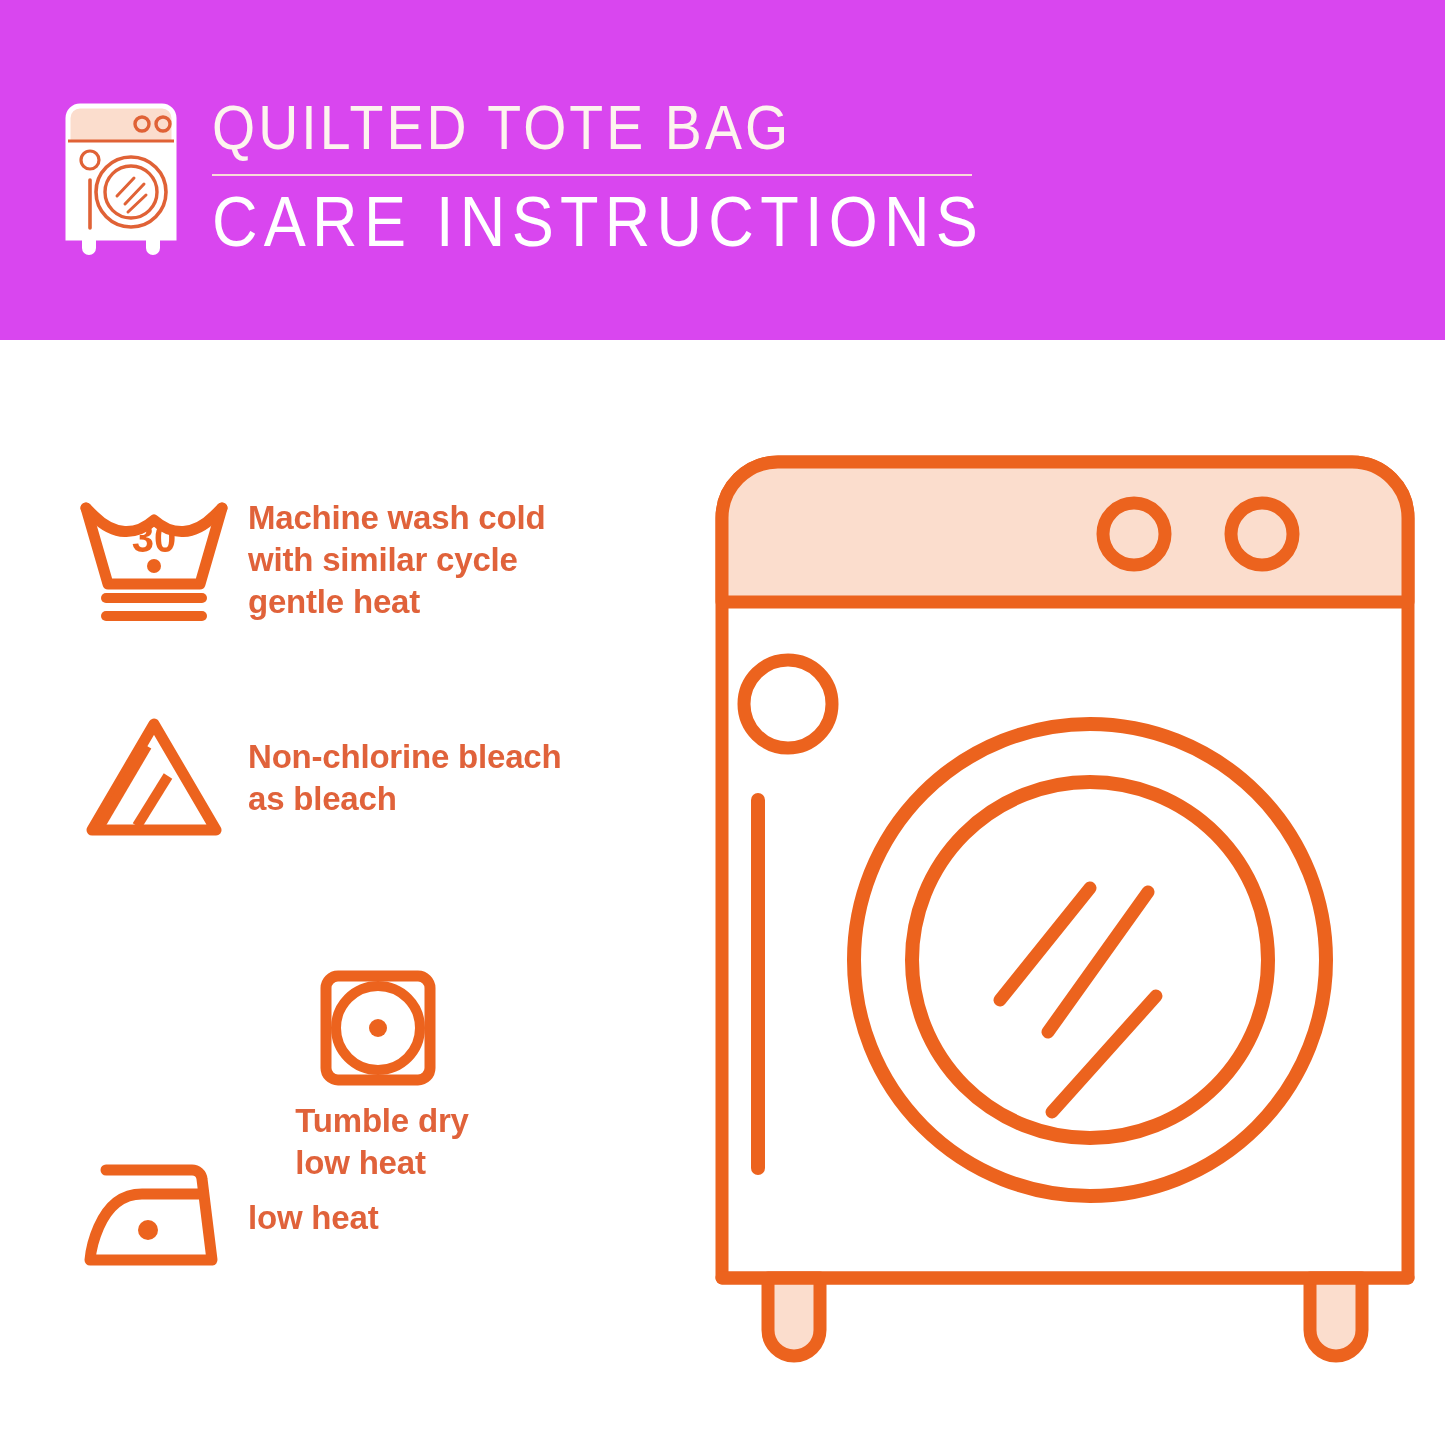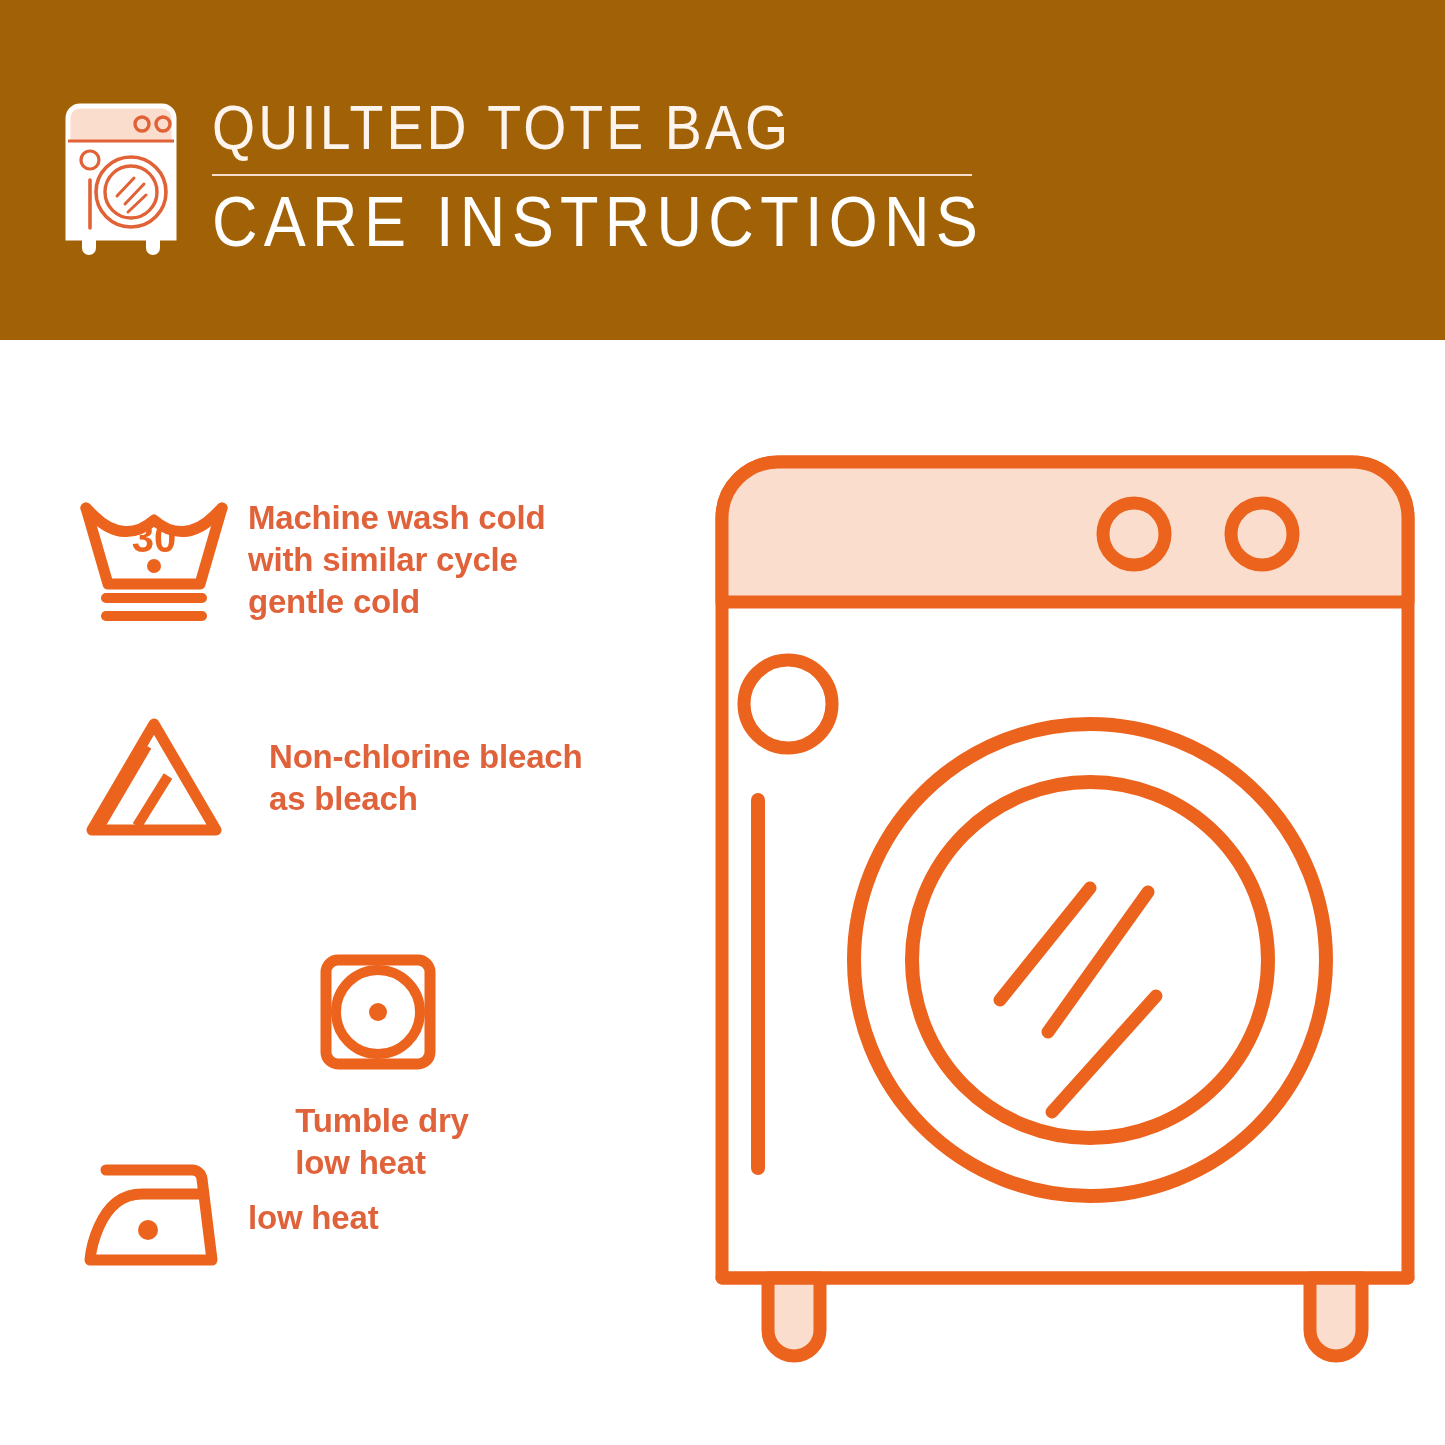--- a/index.html
+++ b/index.html
@@ -21,21 +21,21 @@
     background: #ffffff;
   }
 
   
   .header {
     position: absolute;
     left: 0;
     top: 0;
     width: 1445px;
     height: 340px;
-    background: #a16207;
+    background: #d946ef;
     box-sizing: border-box;
   }
   .header-inner {
     position: absolute;
     left: 62px;
     top: 92px;
     display: flex;
     align-items: flex-start;
   }
   .header-logo {
@@ -87,29 +87,29 @@
     height: 1105px;
   }
   .care-row {
     position: absolute;
     left: 68px;
     width: 620px;
     display: flex;
     align-items: center;
   }
   .care-row.r0 { top: 150px; }
-  .care-row.r1 { top: 368px; gap: 21px; }
+  .care-row.r1 { top: 368px; }
   .care-row.r2 { top: 588px; flex-direction: column; }
   .care-row.r3 { top: 808px; }
 
   .care-icon {
     width: 172px;
     flex: 0 0 172px;
     display: flex;
-    align-items: center;
+    align-items: flex-end;
     justify-content: center;
   }
   .care-text {
     margin-left: 8px;
     color: #E0623A;
     font-family: "Liberation Sans", sans-serif;
     font-weight: bold;
     font-size: 33px;
     line-height: 1.27;
     letter-spacing: -0.2px;
@@ -176,21 +176,21 @@
           <path d="M12 18 L34 94 L126 94 L148 18" fill="none" stroke="#EC631E" stroke-width="11" stroke-linecap="round" stroke-linejoin="round"></path>
           <text x="80" y="62" text-anchor="middle" font-family="Liberation Sans, sans-serif" font-size="40" font-weight="bold" fill="#EC631E">30</text>
           <circle cx="80" cy="76" r="7" fill="#EC631E"></circle>
           <line x1="32" y1="108" x2="128" y2="108" stroke="#EC631E" stroke-width="10" stroke-linecap="round"></line>
           <line x1="32" y1="126" x2="128" y2="126" stroke="#EC631E" stroke-width="10" stroke-linecap="round"></line>
         </svg>
       </div>
       <div class="care-text">
         <span class="ln">Machine wash cold</span>
         <span class="ln">with similar cycle</span>
-        <span class="ln">gentle cold</span>
+        <span class="ln">gentle heat</span>
       </div>
     </div>
 
     <div class="care-row r1">
       <div class="care-icon">
         <svg viewBox="0 0 160 140" width="160" height="140" xmlns="http://www.w3.org/2000/svg">
           <path d="M80 16 L142 122 L18 122 Z" fill="none" stroke="#EC631E" stroke-width="11" stroke-linejoin="round"></path>
           <line x1="73" y1="38" x2="26" y2="118" stroke="#EC631E" stroke-width="10" stroke-linecap="butt"></line>
           <line x1="94" y1="68" x2="63" y2="118" stroke="#EC631E" stroke-width="10" stroke-linecap="butt"></line>
         </svg>

